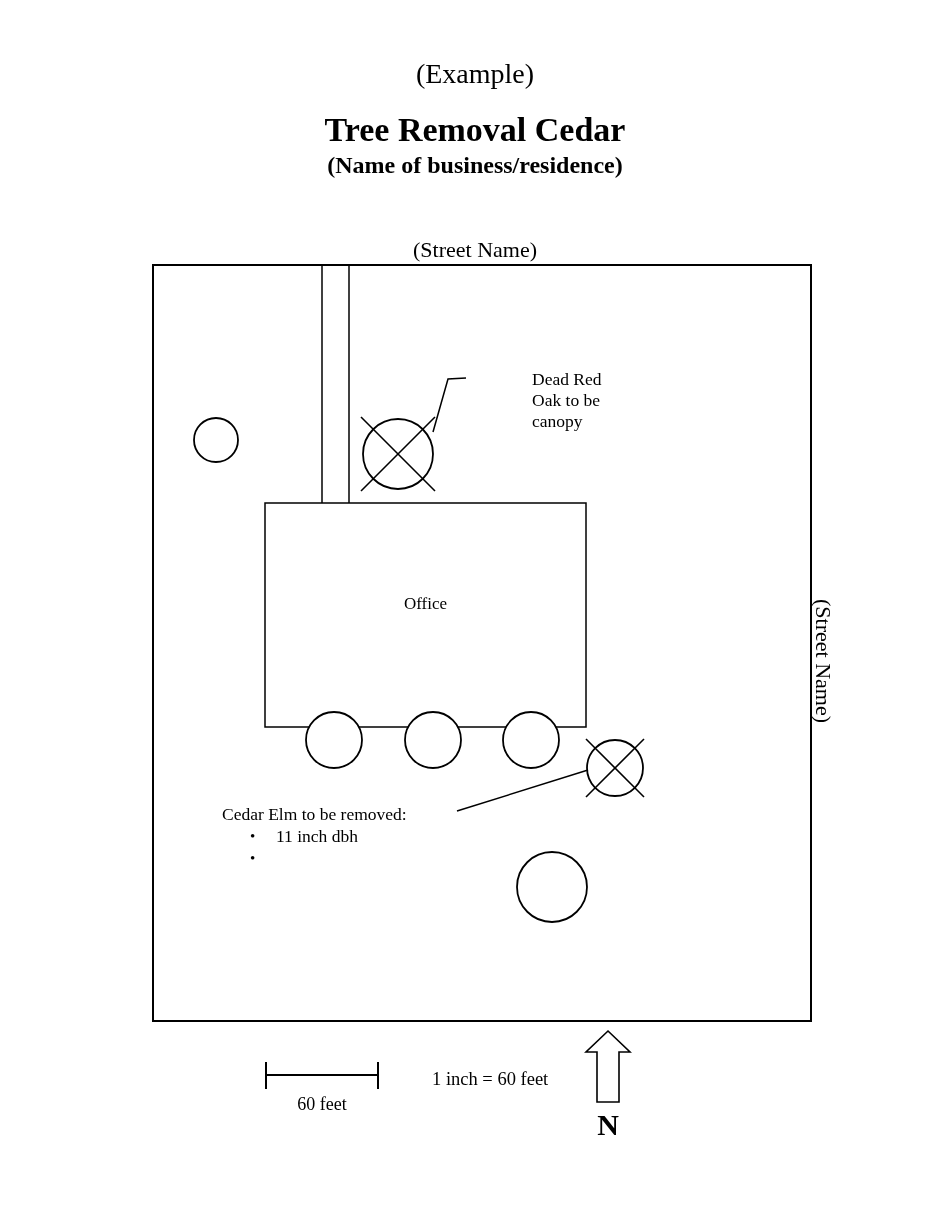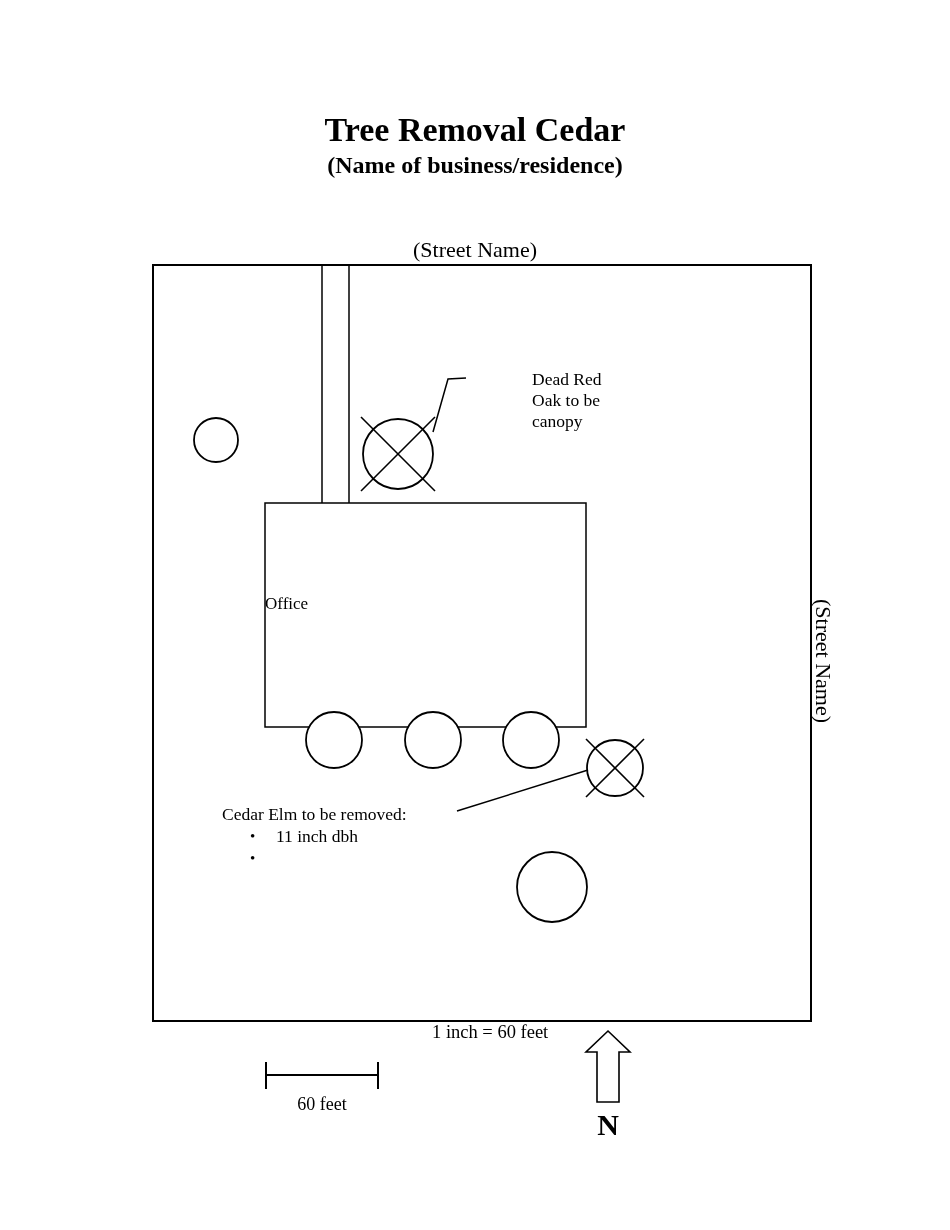--- a/index.html
+++ b/index.html
@@ -19,46 +19,47 @@
   .page-title      { top: 111px; font-size: 34px; font-weight: bold; }
   .subtitle        { font-size: 24px; font-weight: bold; }
   .subtitle-1      { top: 152px; }
   .subtitle-2      { top: 172px; }
   .street-top      { top: 237px; font-size: 22px; }
 
   .plan-svg { position: absolute; left: 0; top: 0; width: 950px; height: 1230px; }
 
   .office-label {
     left: 265px; top: 594px; width: 321px;
-    text-align: left; font-size: 17px;
+    text-align: center; font-size: 17px;
   }
   .oak-note {
     left: 488px; top: 369px;
     font-size: 17.5px; line-height: 21px; margin-left: 44px;
   }
   .cedar-note { left: 222px; top: 803px; font-size: 17.5px; line-height: 22px; }
   .cedar-note .bullet-row { display: flex; align-items: flex-start; margin-left: 24px; }
   .cedar-note .bullet-dot { width: 30px; text-align: left; padding-left: 4px; font-size: 15px; }
   .cedar-note .bullet-text { width: 150px; }
 
   .street-right {
     left: 823px; top: 661px;
     transform: translate(-50%, -50%) rotate(90deg);
     font-size: 22px; white-space: nowrap;
   }
 
   .scalebar-label { left: 266px; top: 1094px; width: 112px; text-align: center; font-size: 18px; }
-  .scale-statement { left: 432px; top: 1022px; font-size: 18.5px; }
+  .scale-statement { left: 432px; top: 1069px; font-size: 18.5px; }
   .north-label { left: 608px; top: 1108px; transform: translateX(-50%); font-size: 30px; font-weight: bold; }
 </style>
 </head>
 <body>
 
 <div class="page">
 
+  <div class="abs centered example-label">(Example)</div>
   <div class="abs centered page-title">Tree Removal Cedar</div>
   <div class="abs centered subtitle subtitle-1">(Name of business/residence)</div>
 
   <div class="abs centered street-top">(Street Name)</div>
 
   <svg class="plan-svg" viewBox="0 0 950 1230" xmlns="http://www.w3.org/2000/svg">
     <g fill="none" stroke="#000000">
 
       <rect x="153" y="265" width="658" height="756" stroke-width="2"></rect>
 

